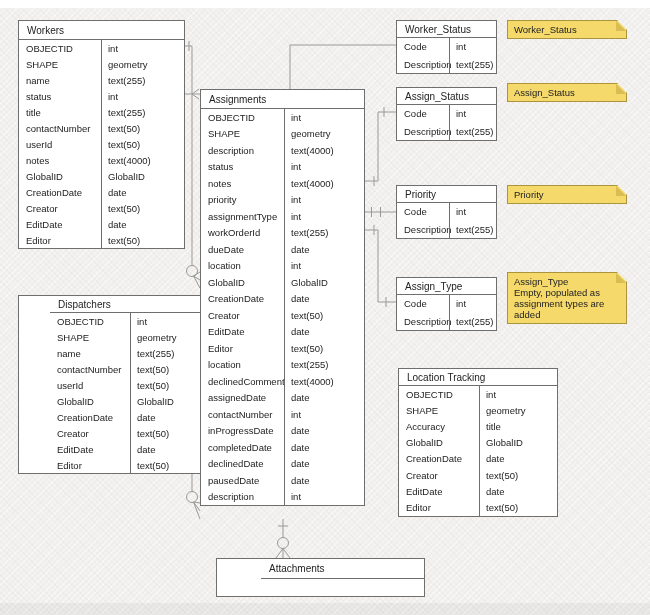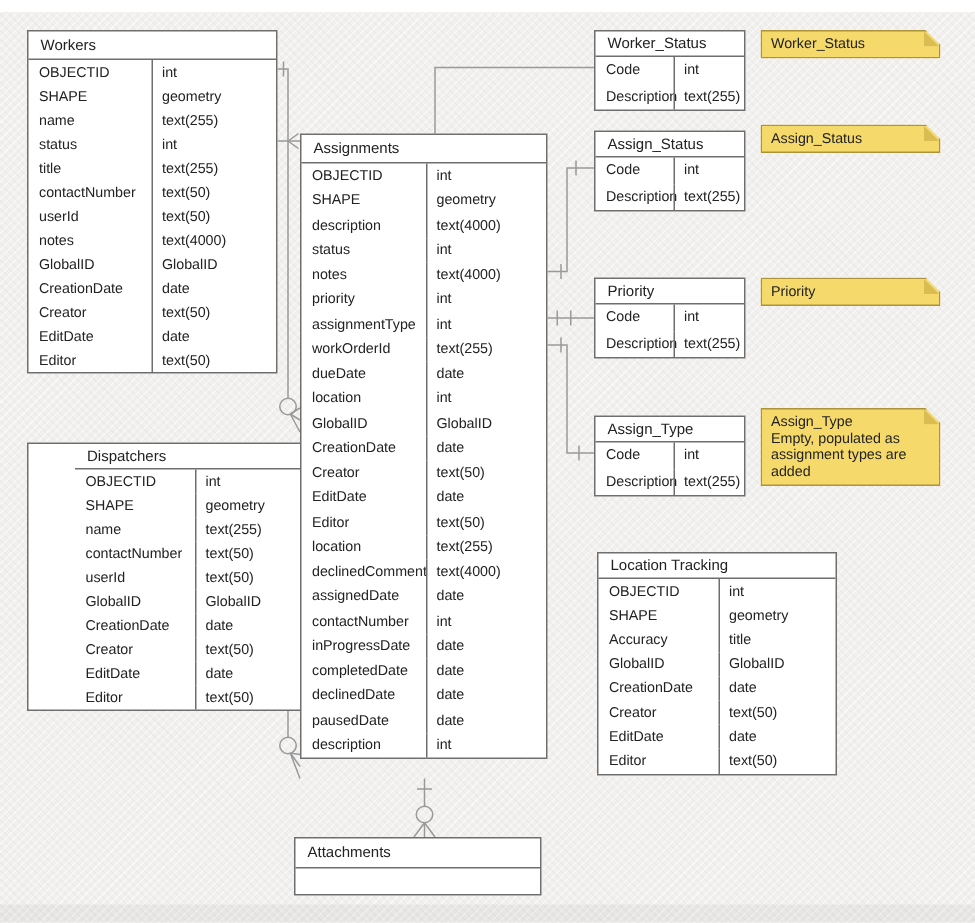--- a/index.html
+++ b/index.html
@@ -402,21 +402,21 @@
         <div class="fname">EditDate</div>
         <div class="ftype">date</div>
       </div>
       <div class="erow">
         <div class="fname">Editor</div>
         <div class="ftype">text(50)</div>
       </div>
     </div>
 </div>
 
-<div class="etable emptybody" style="left:196px;top:558px;width:163px;--hh:19px;">
+<div class="etable emptybody" style="left:216px;top:558px;width:163px;padding-left:44px;--hh:19px;">
   <div class="ehead">
     <span>Attachments</span>
   </div>
   <div class="ebody"></div>
 </div>
 
 <div class="note" data-note="worker_status" style="top:20px;">
   <div class="fold"></div>
   <div class="ntitle">Worker_Status</div>
 </div>

